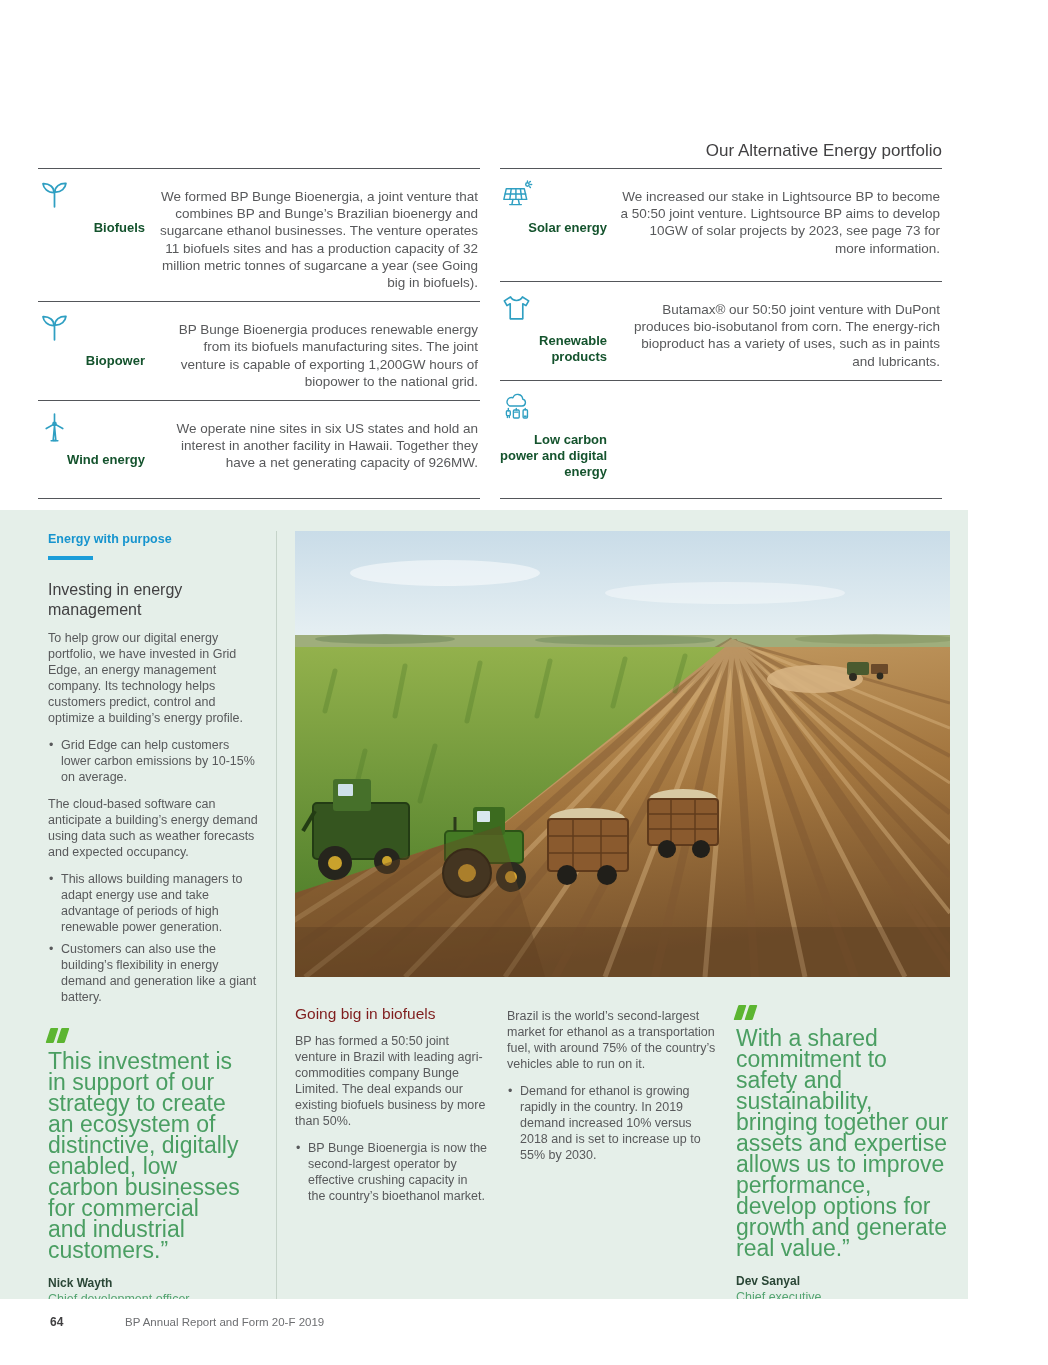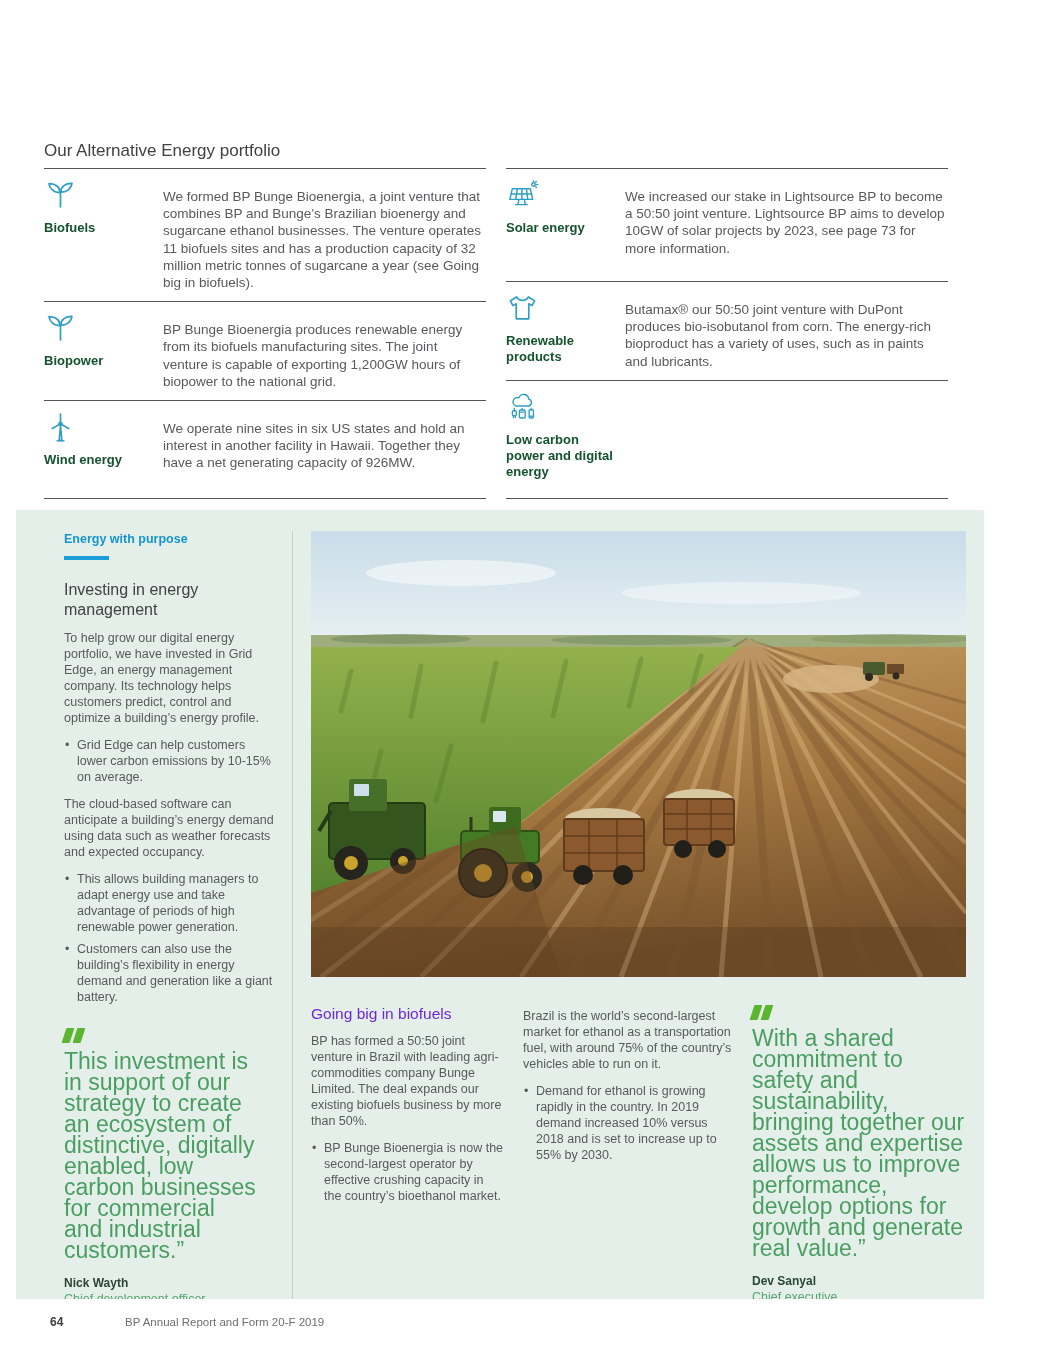--- a/index.html
+++ b/index.html
@@ -2,37 +2,37 @@
 <html><head>
 <meta charset="utf-8">
 <style>
   html,body{margin:0;padding:0;background:#ffffff;}
   body{width:1048px;height:1365px;position:relative;overflow:hidden;
        font-family:"Liberation Sans",sans-serif;color:#58595b;
        -webkit-font-smoothing:antialiased;}
   .page{position:relative;width:1048px;height:1365px;background:#fff;}
 
   
-  .portfolio{position:absolute;left:44px;top:141px;width:904px;}
+  .portfolio{position:absolute;left:38px;top:141px;width:904px;text-align:right;}
   .pf-title{font-size:17px;font-weight:400;color:#414042;margin:0 0 7px;}
   .pf-grid{display:grid;grid-template-columns:1fr 1fr;column-gap:20px;}
   .pf-col{border-bottom:1px solid #54565a;}
   .pf-row{display:grid;grid-template-columns:119px 1fr;
           border-top:1px solid #54565a;box-sizing:border-box;
           padding:10px 0 10px;}
   .pf-row.r1{min-height:113px}
   .pf-row.r2{min-height:86px}
   .pf-row.r3{min-height:98px}
   .pf-ico svg{width:33px;height:33px;display:block;}
   .pf-label{color:#14532d;font-size:13px;font-weight:700;line-height:16px;
             margin-top:8px;padding-right:12px;}
   .pf-text{font-size:13.5px;line-height:17.2px;color:#58595b;padding-right:2px;margin-top:9px;}
 
   
-  .feature-panel{position:absolute;left:16px;top:510px;width:968px;height:789px;
+  .feature-panel{position:absolute;left:0;top:510px;width:968px;height:789px;
                  background:#e5efe9;box-sizing:border-box;
                  padding:21px 0 0 48px;overflow:hidden;}
   .fp-inner{display:flex;height:100%;}
   .fp-sidebar{width:229px;box-sizing:border-box;padding-right:14px;
               border-right:1px solid #c5d3c9;}
   .fp-main{width:655px;margin-left:18px;}
 
   .eyebrow{font-size:12.5px;font-weight:700;color:#1694ce;line-height:16px;}
   .accent-bar{width:45px;height:4px;background:#1b9dd9;margin:9px 0 20px;}
   .sb-heading{font-size:16px;line-height:20px;font-weight:400;color:#414042;
@@ -52,21 +52,21 @@
   .fp-sidebar .qtext{padding-right:22px;}
   .qname{margin-top:14px;font-weight:700;font-size:12px;color:#2a4636;line-height:16px;}
   .qrole{font-size:12.5px;line-height:16px;color:#55a471;}
 
   
   .fp-photo{width:655px;height:446px;display:block;}
 
   
   .fp-cols{display:grid;grid-template-columns:193px 210px 214px;
            column-gap:19px;margin-top:28px;}
-  .story-h{font-size:15.5px;font-weight:400;color:#6d28d9;margin:0 0 10px;}
+  .story-h{font-size:15.5px;font-weight:400;color:#7f1d1d;margin:0 0 10px;}
   .story p,.story2 p{font-size:12.5px;line-height:16px;margin:0 0 11px;}
   .story2{padding-top:3px;}
   .fp-cols .quote{margin-top:0;}
 
   
   .footer{position:absolute;left:50px;top:1315px;display:flex;align-items:baseline;}
   .f-num{font-weight:700;font-size:12px;color:#414042;width:75px;}
   .f-text{font-size:11.5px;color:#6d6e71;}
 </style>
 </head>

